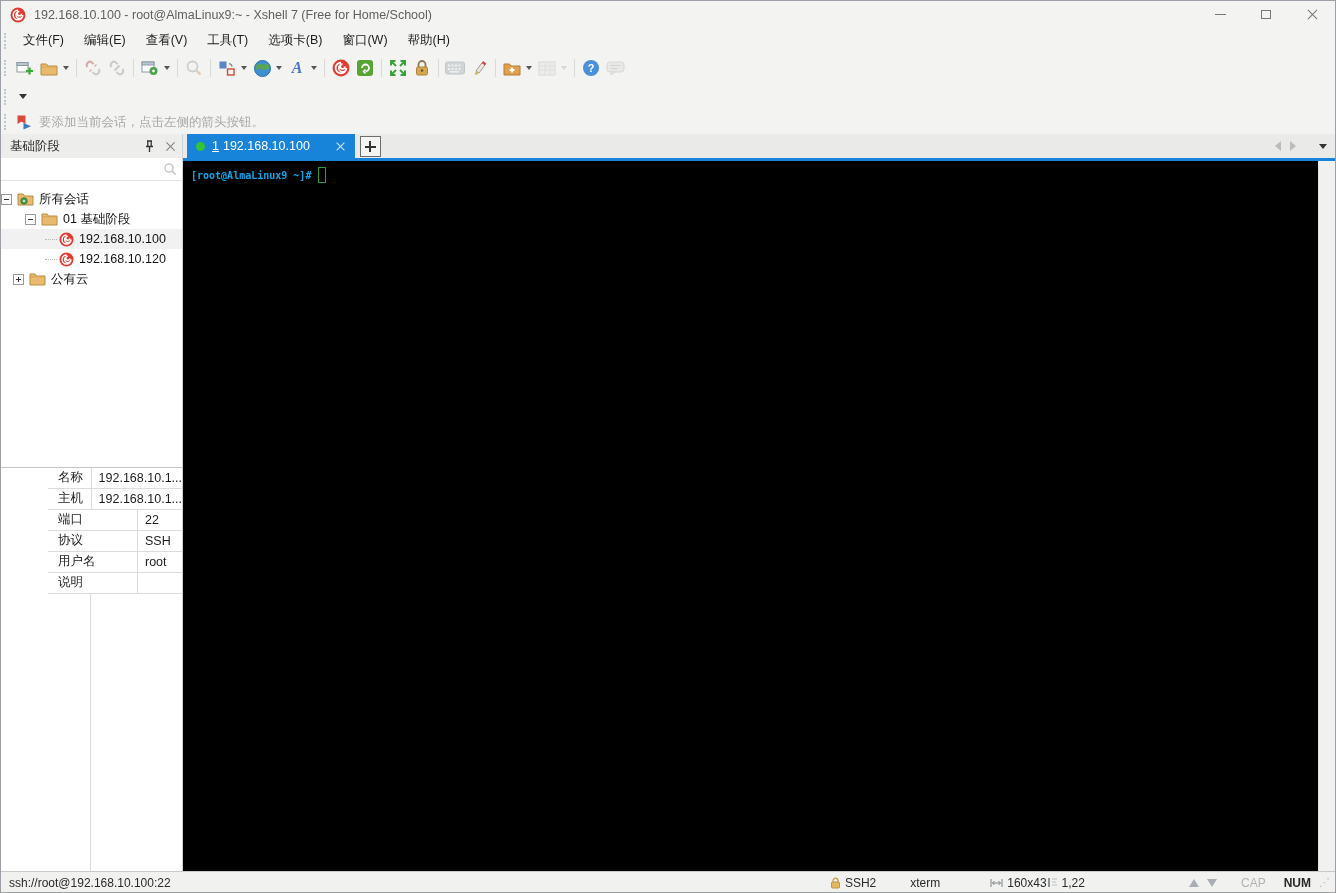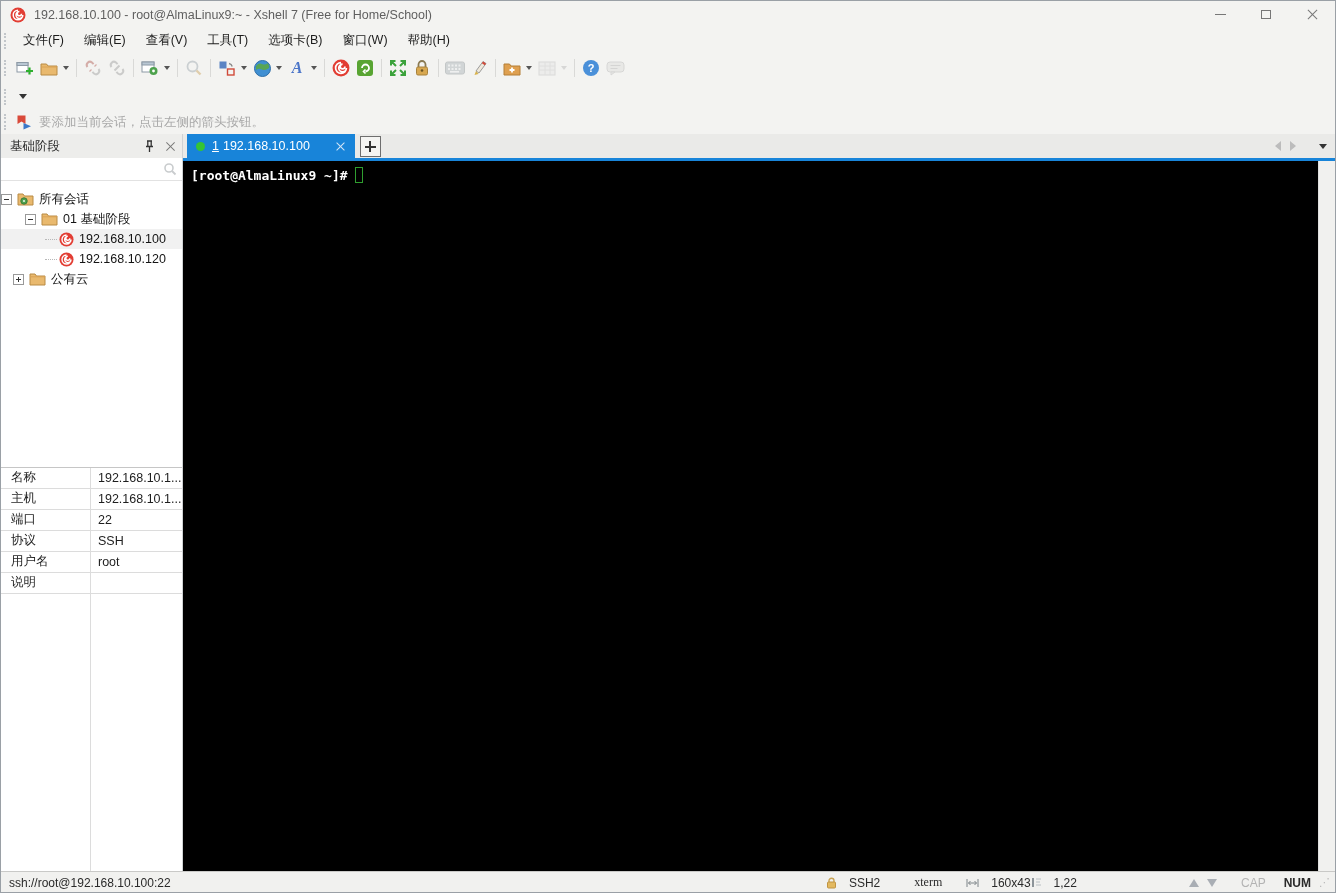--- a/index.html
+++ b/index.html
@@ -48,21 +48,21 @@
   .search-input { flex:1; border:none; outline:none; background:transparent; font-size:12px; }
   .tree { flex:1; padding-top:8px; overflow:hidden; font-size:12.5px; color:#141414; }
   .tree-row { height:20px; display:flex; align-items:center; white-space:nowrap; }
   .tree-row.selected { background:#f1f1f1; }
   .expander { width:11px; height:11px; border:1px solid #999; background:#fff; position:relative; flex:none; margin-right:5px; }
   .expander::before { content:""; position:absolute; left:2px; top:4px; width:5px; height:1px; background:#333; }
   .expander.plus::after { content:""; position:absolute; left:4px; top:2px; width:1px; height:5px; background:#333; }
   .tree-icon { margin-right:5px; flex:none; display:flex; }
   .stub { width:12px; border-top:1px dotted #b8b8b8; margin-right:2px; flex:none; }
   
-  .props { border-top:1px solid #c6c6c6; font-size:12.5px; }
+  .props { border-top:1px solid #c6c6c6; font-size:12.5px;padding-left:47px; }
   .prop-row { height:21px; display:flex; border-bottom:1px solid #dcdcdc; align-items:center; }
   .prop-label { width:90px; padding-left:10px; border-right:1px solid #dcdcdc; height:100%; display:flex; align-items:center; color:#1e1e1e; }
   .prop-value { flex:1; padding-left:7px; color:#1e1e1e; }
   .prop-empty { flex:1; display:flex; }
   .prop-empty .prop-label { border-bottom:none; }
   
   .content { flex:1; display:flex; flex-direction:column; min-width:0; }
   .tabbar { height:24px; background:#eaeae8; display:flex; align-items:center; }
   .tab { height:24px; background:#1884d9; color:#fff; display:flex; align-items:center; padding:0 10px 0 9px; margin-left:4px; font-size:12.5px; }
   .tab-dot { width:9px; height:9px; border-radius:50%; background:#35c435; margin-right:7px; }
@@ -71,28 +71,28 @@
   .tab-close::before,.tab-close::after { content:""; position:absolute; left:-1px; top:4px; width:11px; height:1px; background:#e8f1fa; }
   .tab-close::before{ transform:rotate(45deg);} .tab-close::after{ transform:rotate(-45deg);}
   .newtab { width:21px; height:21px; border:1px solid #6e6e6e; background:#f4f4f2; margin-left:5px; position:relative; }
   .newtab::before { content:""; position:absolute; left:4px; top:9px; width:11px; height:2px; background:#333; }
   .newtab::after  { content:""; position:absolute; left:8.5px; top:4.5px; width:2px; height:11px; background:#333; }
   .tab-scroll { margin-left:auto; display:flex; align-items:center; gap:9px; padding-right:8px; }
   .chev-l { width:0;height:0;border-top:5px solid transparent;border-bottom:5px solid transparent;border-right:6px solid #bcbcbc; }
   .chev-r { width:0;height:0;border-top:5px solid transparent;border-bottom:5px solid transparent;border-left:6px solid #bcbcbc; }
   .tabbar-caret { width:0;height:0;border-left:4px solid transparent;border-right:4px solid transparent;border-top:5px solid #333; margin-left:14px; }
   .accent-line { height:3px; background:#1884d9; }
-  .terminal { flex:1; background:#000; position:relative; font-family:"DejaVu Sans Mono","Liberation Mono",monospace; font-weight:bold; font-size:13px; color:#ffffff; padding:6px 0 0 8px; }
+  .terminal { flex:1; background:#000; position:relative; font-family:"DejaVu Sans Mono","Liberation Mono",monospace; font-weight:bold; font-size:10px; color:#0ea5e9; padding:6px 0 0 8px; }
   .term-line { display:flex; align-items:center; }
   .term-cursor { width:8px; height:16px; border:1px solid #2f9e2f; margin-left:7px; }
   .term-scrollbar { position:absolute; top:0; right:0; bottom:0; width:17px; background:#f1f1ef; border-left:1px solid #e0e0de; }
   
   .statusbar { height:22px; background:#f1f1ef; border-top:1px solid #c9c9c7; display:flex; align-items:center; padding:0 6px 0 8px; font-size:12px; color:#2a2a2a; }
   .sb-right { margin-left:auto; display:flex; align-items:center; }
-  .sb-item { display:flex; align-items:center; gap:12px; }
+  .sb-item { display:flex; align-items:center; gap:4px; }
   .sb-gray { color:#b3b3b3; }
   .sb-tri-up { width:0;height:0;border-left:4px solid transparent;border-right:4px solid transparent;border-bottom:5px solid #333; }
   .arr-up { width:0;height:0;border-left:5px solid transparent;border-right:5px solid transparent;border-bottom:8px solid #a9aeb4; }
   .arr-dn { width:0;height:0;border-left:5px solid transparent;border-right:5px solid transparent;border-top:8px solid #a9aeb4; }
   .grip-corner { color:#b9b9b9; font-size:11px; letter-spacing:-1px; margin-left:8px; }
   svg { display:block; }
 </style>
 </head>
 <body>
 
@@ -482,21 +482,21 @@
   <div class="sb-right">
     <span class="sb-item" style="margin-right:34px;">
       <span>
           <svg width="11" height="12" viewBox="0 0 11 12">
             <path d="M3 5 V3.8 a2.5 2.5 0 0 1 5 0 V5" fill="none" stroke="#c9a353" stroke-width="1.4"></path>
             <rect x="1.5" y="5" width="8" height="6" rx="1" fill="#e3b960" stroke="#c09442"></rect>
           </svg>
         </span>
       <span>SSH2</span>
     </span>
-    <span class="sb-item" style="margin-right:24px;font-family:Liberation Serif, serif;">
+    <span class="sb-item" style="margin-right:50px;">
       <span>xterm</span>
     </span>
     <span class="sb-item" style="">
       <span>
           <svg width="13" height="10" viewBox="0 0 13 10">
             <path d="M1 1 v8 M12 1 v8 M2.5 5 h8 M2.5 5 l2-2 M2.5 5 l2 2 M10.5 5 l-2-2 M10.5 5 l-2 2" stroke="#7d8488" fill="none"></path>
           </svg>
         </span>
       <span>160x43</span>
     </span>

